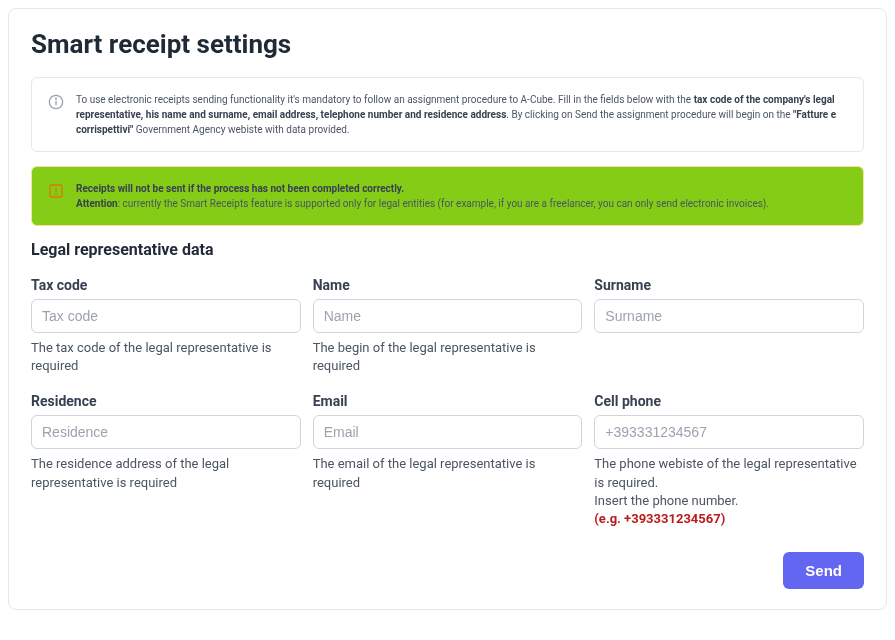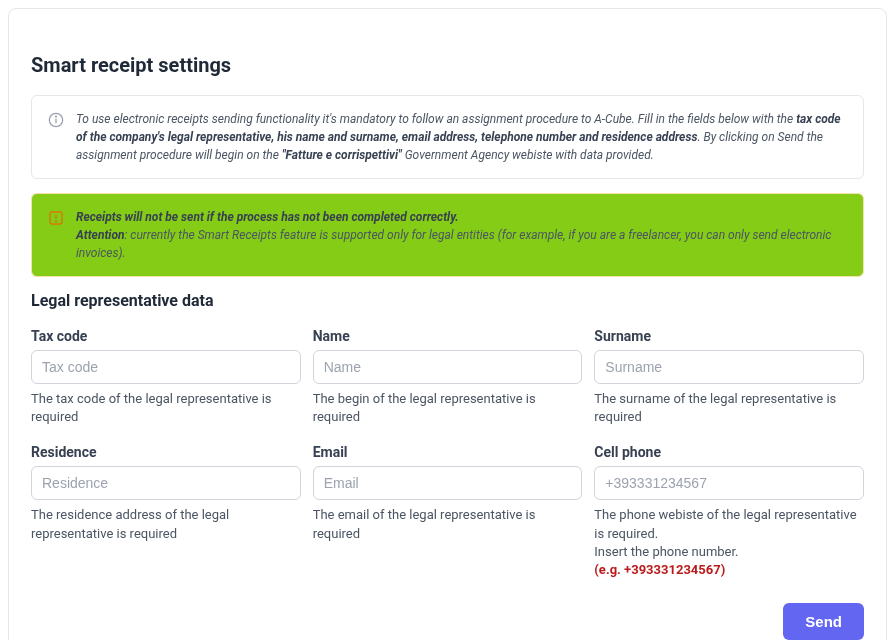--- a/index.html
+++ b/index.html
@@ -14,25 +14,24 @@
     font-size: 14px;
   }
   .card {
     border: 1px solid #e5e7eb;
     border-radius: 8px;
     margin: 8px;
     padding: 20px 22px;
     width: 879px;
   }
   .page-title {
-    font-size: 20px;
+    font-size: 26px;
     font-weight: 700;
     color: #1f2937;
     margin-bottom: 18px;
-    margin-top: 24px;
   }
   .banner {
     border: 1px solid #e5e7eb;
     border-radius: 6px;
     padding: 14px 16px;
     display: flex;
     gap: 12px;
     margin-bottom: 14px;
     color: #4b5563;
     line-height: 1.5;
@@ -40,22 +39,21 @@
   .banner-warn {
     background: #84cc16;
     border: 1px solid #f3e3a7;
   }
   .banner-icon {
     flex: 0 0 16px;
     margin-top: 2px;
   }
   .banner-text {
     flex: 1;
-    font-size: 12px;
-    font-style: italic;
+    font-size: 10px;
   }
   .banner-text strong {
     color: #374151;
     font-weight: 700;
   }
   .section-title {
     font-size: 16px;
     font-weight: 700;
     color: #1f2937;
     margin-top: 14px;
@@ -157,21 +155,20 @@
 
     <div>
       <label class="field-label">Name</label>
       <input type="text" class="text-input" placeholder="Name" style="">
       <div class="helper">The begin of the legal representative is required</div>
     </div>
 
     <div>
       <label class="field-label">Surname</label>
       <input type="text" class="text-input" placeholder="Surname" style="">
-      <div class="helper">The surname of the legal representative is required</div>
     </div>
 
     <div>
       <label class="field-label">Residence</label>
       <input type="text" class="text-input" placeholder="Residence" style="">
       <div class="helper">The residence address of the legal representative is required</div>
     </div>
 
     <div>
       <label class="field-label">Email</label>

